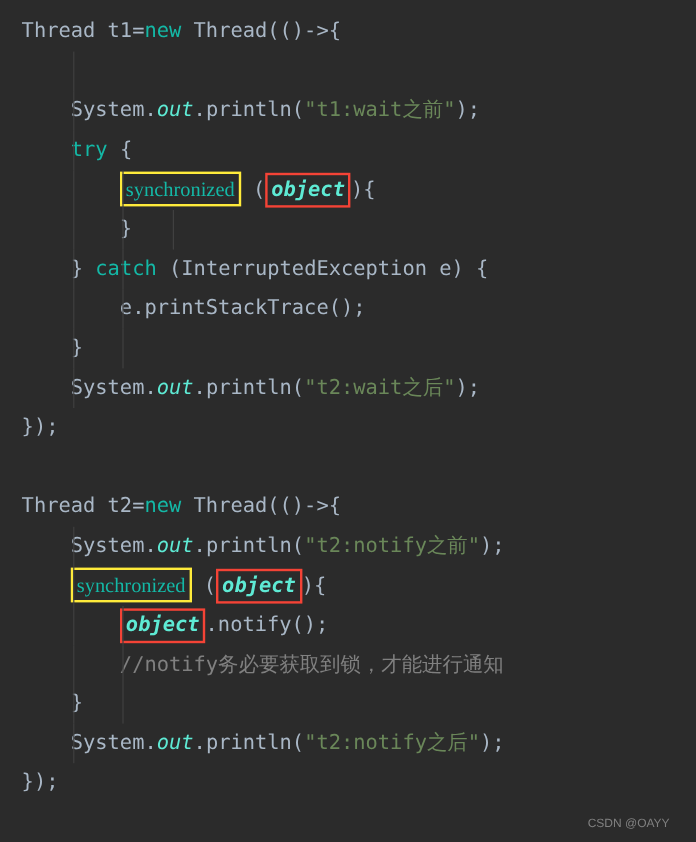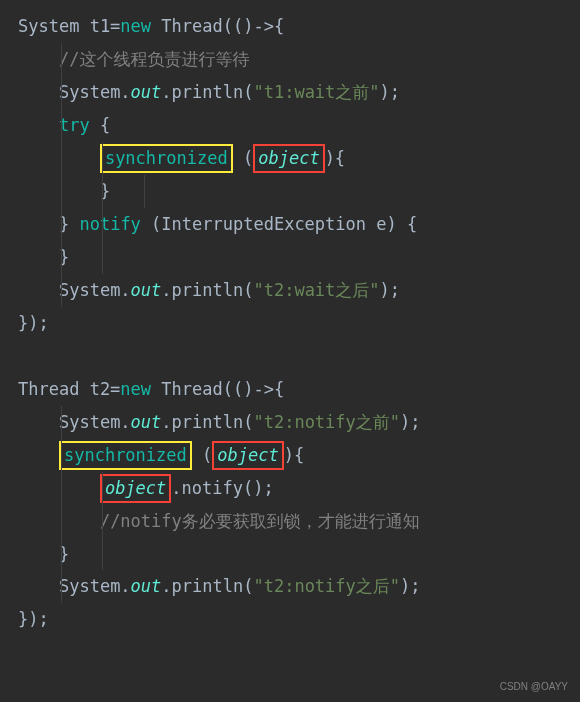--- a/index.html
+++ b/index.html
@@ -18,59 +18,62 @@
     .line { white-space: pre; position: relative; }
     .kw { color: #14b8a6; }
     .field { color: #5eead4; font-style: italic; }
     .str { color: #6A8759; }
     .comment { color: #808080; }
     .boxed-yellow {
       border: 2px solid #FFEB3B;
       padding: 0 3px;
       display: inline-block;
       line-height: 1.5;
+      font-family: Liberation Serif, serif;
     }
     .boxed-red {
       border: 2px solid #F44336;
       padding: 0 3px;
       display: inline-block;
       line-height: 1.5;
+      font-weight: bold;
     }
     .guide1 { border-left: 1px solid #404040; position: absolute; height: 100%; left: 43px; top: 0; }
     .guide2 { border-left: 1px solid #404040; position: absolute; height: 100%; left: 84px; top: 0; }
     .guide3 { border-left: 1px solid #404040; position: absolute; height: 100%; left: 126px; top: 0; }
     .watermark {
       position: absolute;
       bottom: 6px;
-      right: 12px;
+      right: 22px;
       color: #808080;
       font-size: 10px;
       font-family: sans-serif;
     }
   </style>
 </head>
 <body>
 
 <div>
 
-<div class="line"><span>System t1=</span><span class="kw">new </span><span>Thread(()-&gt;{</span></div>
+<div class="line"><span>Thread t1=</span><span class="kw">new </span><span>Thread(()-&gt;{</span></div>
 
-<div class="line"><span class="guide1"></span>    <span class="comment">//这个线程负责进行等待</span></div>
+<div class="line"><span class="guide1"></span>    </div>
 
 <div class="line"><span class="guide1"></span>    <span>System.</span><span class="field">out</span><span>.println(</span><span class="str">"t1:wait之前"</span><span>);</span></div>
 
 <div class="line"><span class="guide1"></span>    <span class="kw">try </span><span>{</span></div>
 
 <div class="line"><span class="guide1"></span><span class="guide2"></span>        <span class="boxed-yellow"><span class="kw">synchronized</span></span><span> (</span><span class="boxed-red"><span class="field">object</span></span><span>){</span></div>
 
 
 <div class="line"><span class="guide1"></span><span class="guide2"></span><span class="guide3"></span>        <span>}</span></div>
 
-<div class="line"><span class="guide1"></span><span class="guide2"></span>    <span>} </span><span class="kw">notify </span><span>(InterruptedException e) {</span></div>
+<div class="line"><span class="guide1"></span><span class="guide2"></span>    <span>} </span><span class="kw">catch </span><span>(InterruptedException e) {</span></div>
 
+<div class="line"><span class="guide1"></span><span class="guide2"></span>        <span>e.printStackTrace();</span></div>
 
 <div class="line"><span class="guide1"></span><span class="guide2"></span>    <span>}</span></div>
 
 <div class="line"><span class="guide1"></span>    <span>System.</span><span class="field">out</span><span>.println(</span><span class="str">"t2:wait之后"</span><span>);</span></div>
 
 <div class="line"><span>});</span></div>
 
 <div class="line"> </div>
 
 <div class="line"><span>Thread t2=</span><span class="kw">new </span><span>Thread(()-&gt;{</span></div>

